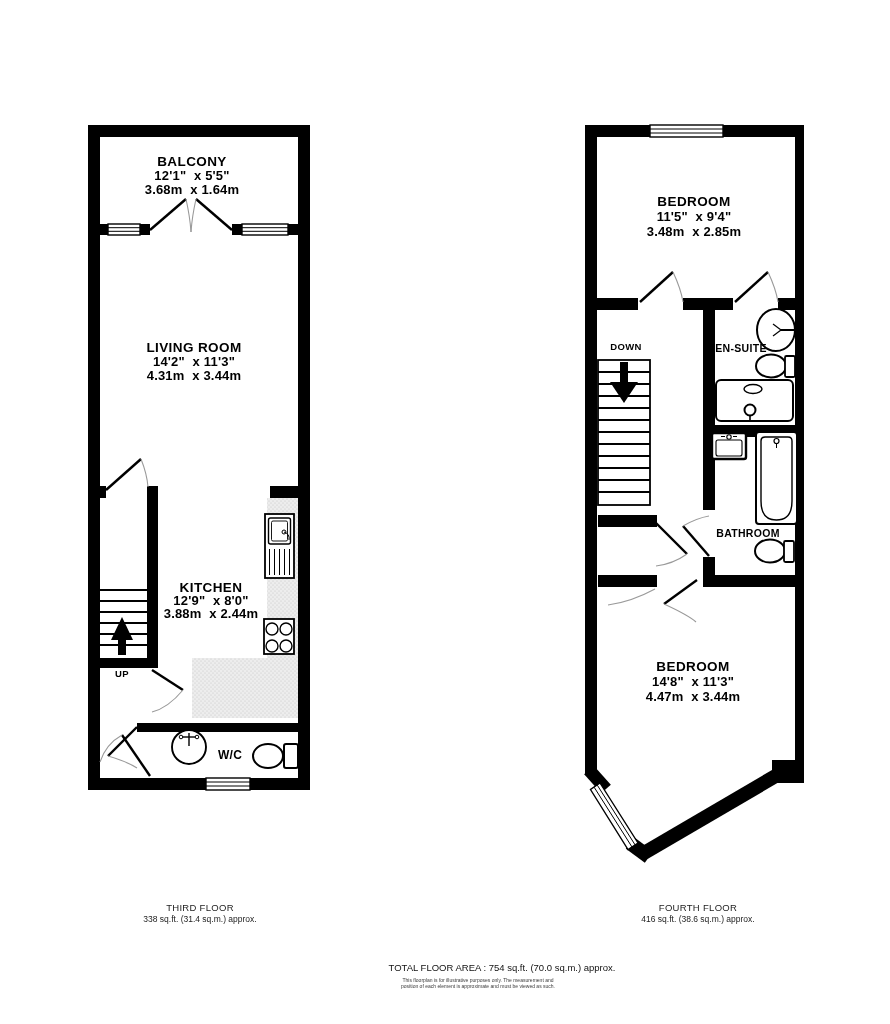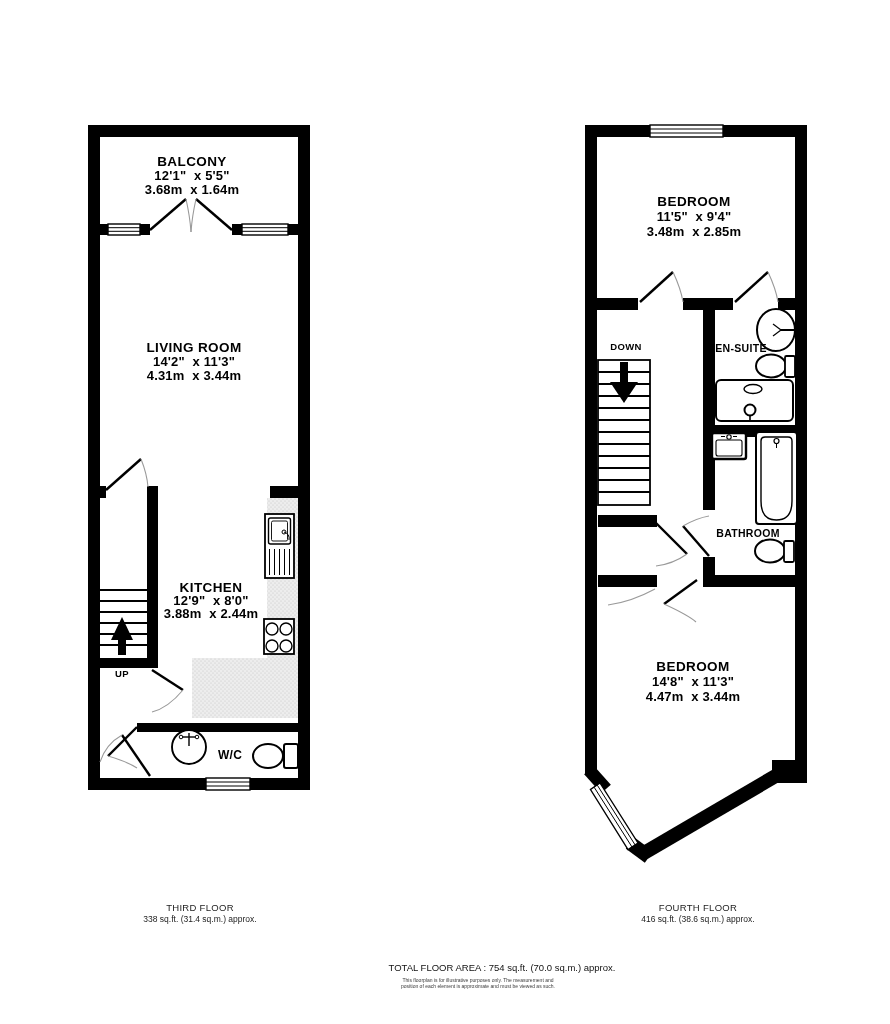--- a/index.html
+++ b/index.html
@@ -1,16 +1,16 @@
 <!DOCTYPE html>
 <html><head>
 <meta charset="utf-8">
 <style>
   html,body{margin:0;padding:0;background:#ffffff;}
-  #canvas{position:relative;width:890px;height:1024px;background:#ffffff;overflow:hidden;}
+  #canvas{position:relative;width:804px;height:1024px;background:#ffffff;overflow:hidden;}
   svg text{font-family:"Liberation Sans","DejaVu Sans",sans-serif;fill:#000;}
   .room-name{font-size:13.5px;font-weight:bold;letter-spacing:.4px;white-space:pre;}
   .room-dim{font-size:13px;font-weight:bold;letter-spacing:.2px;white-space:pre;}
   .small-label{font-size:9.5px;font-weight:bold;letter-spacing:.4px;}
   .fixture-label{font-size:10.5px;font-weight:bold;letter-spacing:.3px;}
   .wc-label{font-size:12px;font-weight:bold;letter-spacing:.3px;}
   .caption-title{font-size:9.5px;fill:#1c1c1c;letter-spacing:.3px;}
   .caption-area{font-size:8.5px;fill:#1c1c1c;}
   .total-line{font-size:9.5px;fill:#111;}
   .disclaimer{font-size:5px;fill:#3a3a3a;}

